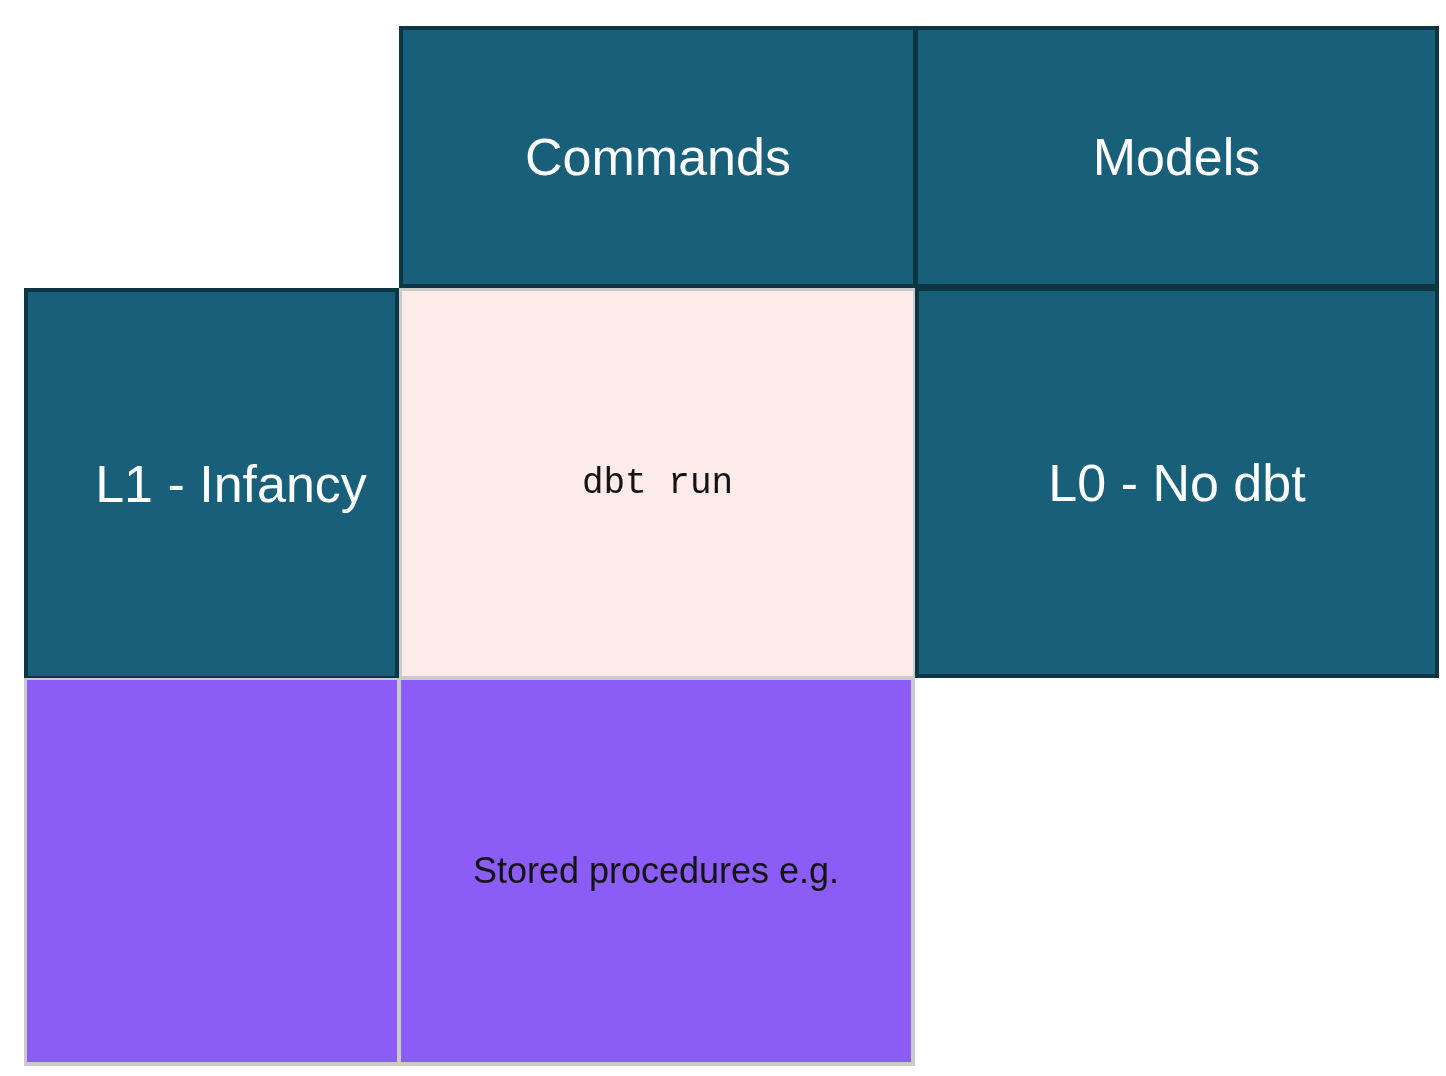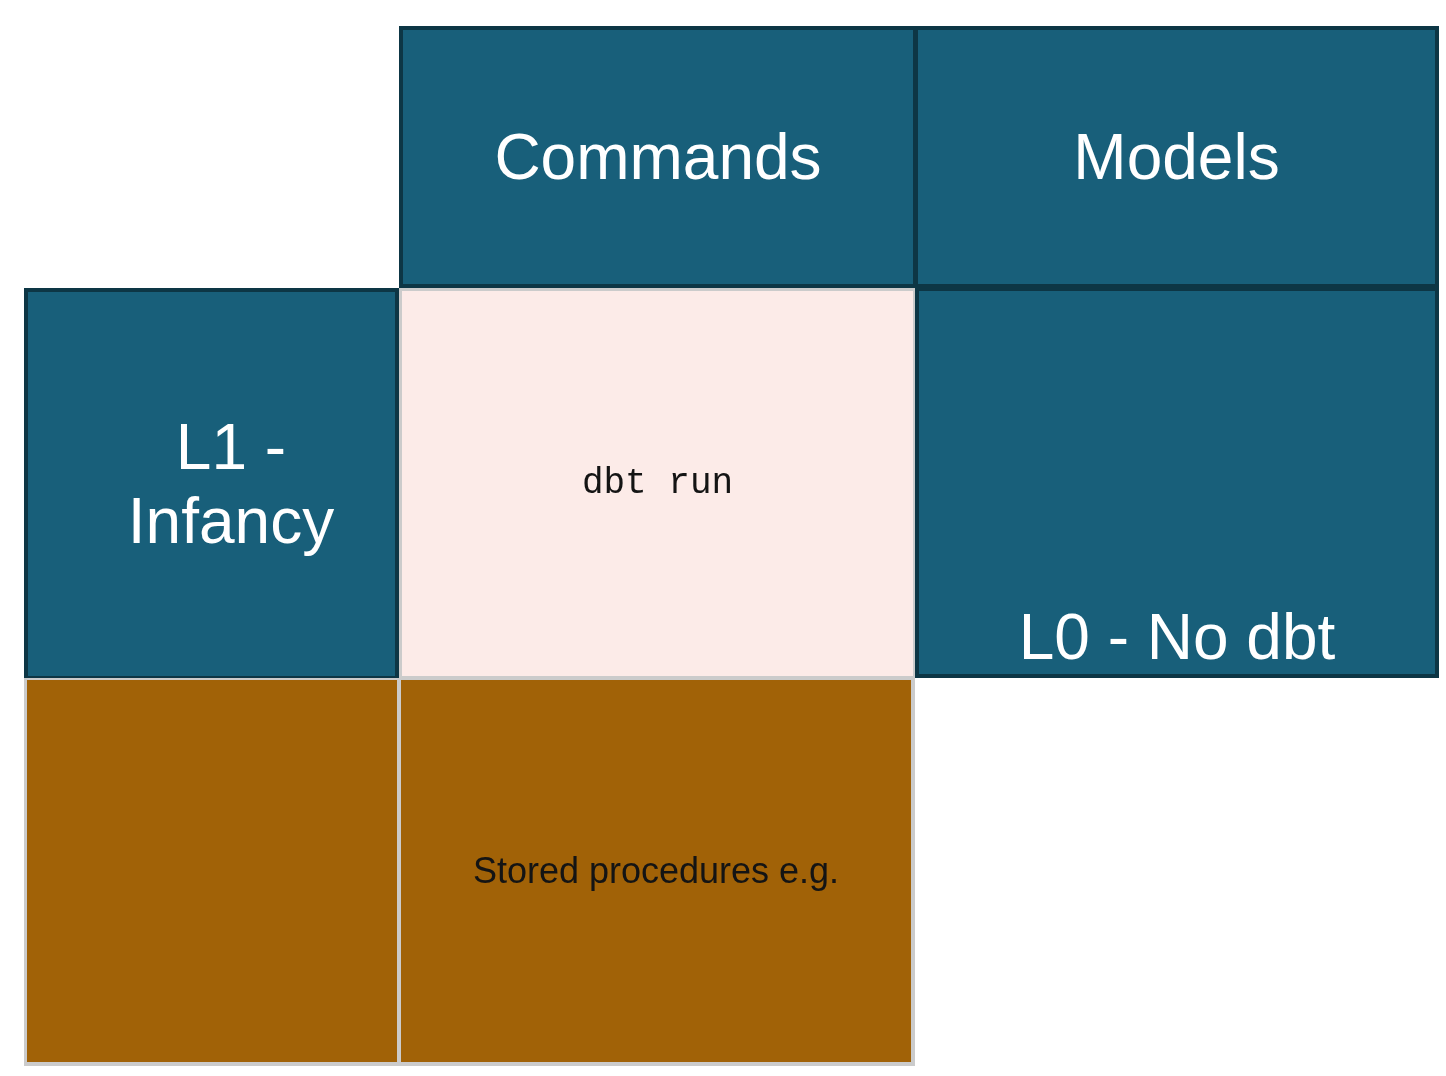--- a/index.html
+++ b/index.html
@@ -28,37 +28,37 @@
     align-items: center;
     justify-content: center;
     text-align: center;
   }
   .corner {
     background: #ffffff;
   }
   .teal {
     background: var(--teal);
     color: var(--header_text);
-    font-size: 64px;
+    font-size: 52px;
     font-weight: 400;
     border: 4px solid var(--teal_border);
   }
   .th-commands { border-right-width: 2px; }
   .th-models   { border-left-width: 3px; }
   .label-l1    { border-bottom-width: 2px; padding-left: 39px; }
-  .label-l0    { border-top-width: 3px; align-items: flex-end; }
+  .label-l0    { border-top-width: 3px; }
 
   .body-cell {
     font-size: 36px;
     color: var(--body_text);
     line-height: 1.65;
     padding: 0 28px;
   }
   .pink { background: var(--highlight_pink); }
-  .white { background: #a16207; }
+  .white { background: #8b5cf6; }
 
   .c-r1c1 {
     border-top: 3px solid var(--grid_gray);
     border-left: 3px solid var(--grid_gray);
     border-right: 2px solid var(--grid_gray);
     border-bottom: 2px solid var(--grid_gray);
     font-family: Liberation Mono, monospace;
   }
   .c-r1c2 {
     border-top: 3px solid var(--grid_gray);

